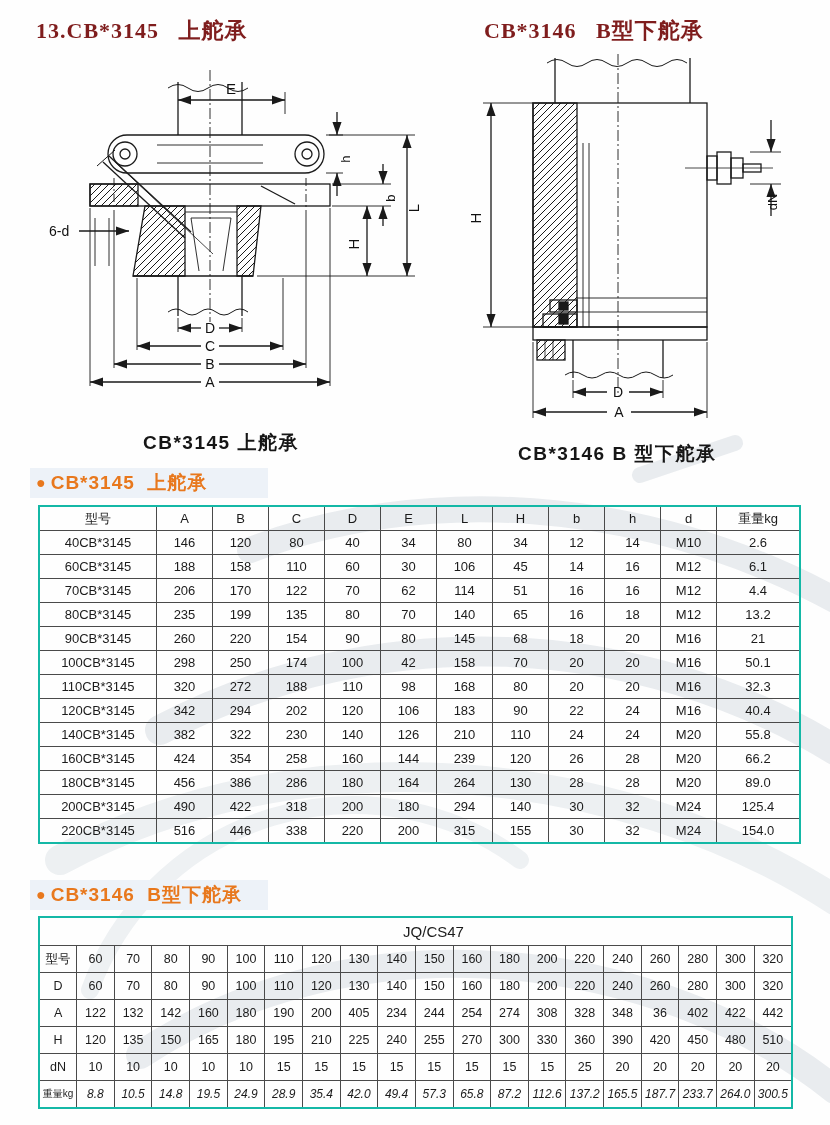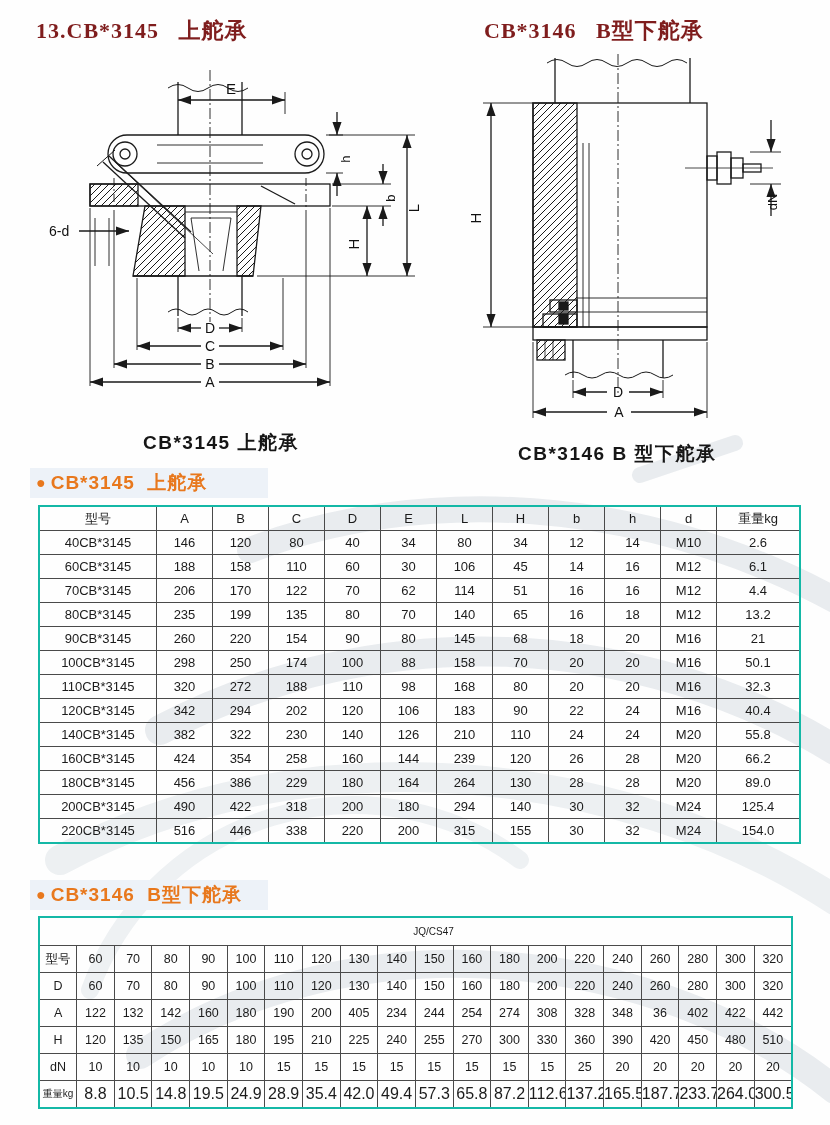--- a/index.html
+++ b/index.html
@@ -24,22 +24,22 @@
   .section-band .stitle{color:#e8781d;font-size:19px;font-weight:bold;letter-spacing:1px;white-space:pre;}
   table{border-collapse:collapse;table-layout:fixed;width:755px;background:transparent;}
   #table1 table{font-size:13px;}
   #table2 table{font-size:12.5px;}
   td,th{
     border:1px solid #4a4a4a;text-align:center;vertical-align:middle;
     padding:0;font-weight:normal;color:#1b1b1b;overflow:hidden;white-space:nowrap;
   }
   #table1 td,#table1 th{height:23px;}
   #table2 td,#table2 th{height:26px;}
-  #table2 .spanrow td{height:27px;font-size:10px;padding-left:36px;}
-  #table2 .wrow td{font-size:16px;}
+  #table2 .spanrow td{height:27px;font-size:15px;padding-left:36px;}
+  #table2 .wrow td{font-size:12px;font-style:italic;}
   #table2 .wrow th{font-size:10px;}
   table{border:2px solid #14b8a6;}
   svg text{font-family:"Liberation Sans",sans-serif;fill:#111;}
 </style>
 </head>
 <body>
 
 <svg class="abs" style="top:430px;left:0;z-index:0" width="830" height="695" viewBox="0 0 830 695">
   <g fill="none" stroke="#e9ecef" stroke-linecap="round">
     <path d="M250,120 C420,55 640,65 835,170" stroke-width="26"></path>
@@ -323,21 +323,21 @@
           <td>20</td>
           <td>M16</td>
           <td>21</td>
         </tr>
         <tr>
           <td>100CB*3145</td>
           <td>298</td>
           <td>250</td>
           <td>174</td>
           <td>100</td>
-          <td>88</td>
+          <td>42</td>
           <td>158</td>
           <td>70</td>
           <td>20</td>
           <td>20</td>
           <td>M16</td>
           <td>50.1</td>
         </tr>
         <tr>
           <td>110CB*3145</td>
           <td>320</td>
@@ -391,21 +391,21 @@
           <td>120</td>
           <td>26</td>
           <td>28</td>
           <td>M20</td>
           <td>66.2</td>
         </tr>
         <tr>
           <td>180CB*3145</td>
           <td>456</td>
           <td>386</td>
-          <td>229</td>
+          <td>286</td>
           <td>180</td>
           <td>164</td>
           <td>264</td>
           <td>130</td>
           <td>28</td>
           <td>28</td>
           <td>M20</td>
           <td>89.0</td>
         </tr>
         <tr>

